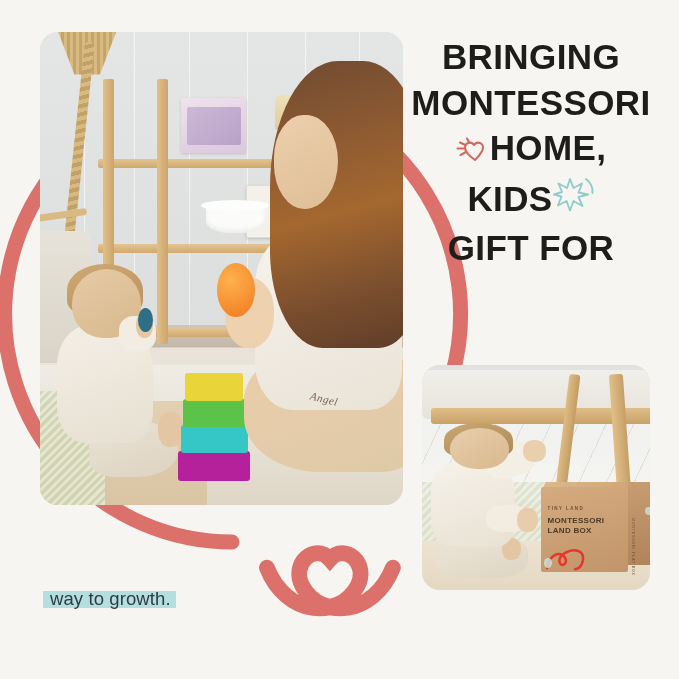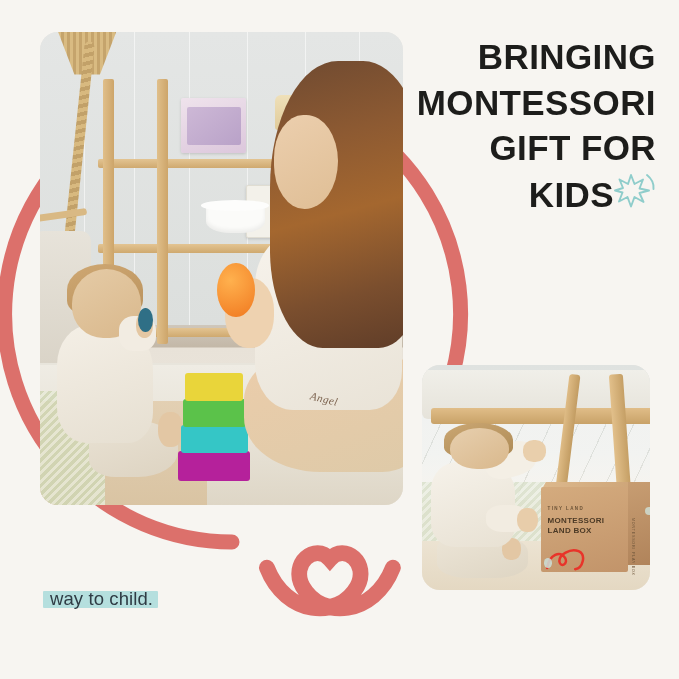--- a/index.html
+++ b/index.html
@@ -119,21 +119,21 @@
   .box-brand{position:absolute;left:8%;top:22%;font-size:4.5px;letter-spacing:1.4px;color:#6b5236;font-weight:700;}
   .box-title{position:absolute;left:8%;top:34%;font-size:8px;line-height:1.18;letter-spacing:.3px;color:#4c3a26;font-weight:700;}
   .box-squiggle{position:absolute;left:6%;top:66%;width:64%;height:34%;}
   .box-seal{position:absolute;left:4%;top:84%;width:9%;height:11%;border-radius:50%;background:#cbdfd8;opacity:.85;}
   .box-seal2{position:absolute;left:88%;top:28%;width:7%;height:9%;border-radius:50%;background:#cfe2da;opacity:.8;}
   .box-vert{position:absolute;left:80%;top:40%;font-size:3.6px;letter-spacing:.8px;color:#6e553a;transform:rotate(90deg);transform-origin:left top;white-space:nowrap;}
 
   
   .headline{
     position:absolute;left:406px;top:34px;width:250px;
-    text-align:right;
+    text-align:center;
     font-family:"Liberation Sans", sans-serif;
     font-weight:700;
     font-size:35px;
     line-height:1.30;
     letter-spacing:.4px;
     color:#1d1d1b;
     z-index:8;
   }
   .hl-line{position:relative;white-space:nowrap;}
   .hl-inline-icon{display:inline-block;vertical-align:-4px;}
@@ -270,26 +270,37 @@
         </div>
         <div class="box-seal2"></div>
         <div class="box-vert">MONTESSORI PLAY BOX</div>
       </div>
     </div>
   </div>
 
   <div class="headline">
     <div class="hl-line">BRINGING</div>
     <div class="hl-line">MONTESSORI</div>
-    <div class="hl-line">GIFT FOR</div>
+    <div class="hl-line">
+      <span class="hl-inline-icon">
+        <svg width="34" height="28" viewBox="0 0 34 28">
+          <path d="M19 24 C 12 19 9 15 9 11.5 C 9 8.6 11.2 6.6 13.8 6.6 C 15.6 6.6 17.2 7.6 18 9 C 18.8 7.6 20.4 6.6 22.2 6.6 C 24.8 6.6 27 8.6 27 11.5 C 27 15 24 19 19 24 Z" fill="none" stroke="#cf6a63" stroke-width="2.1" stroke-linejoin="round"></path>
+          <path d="M1.5 12.5 L 8 12.5" stroke="#cf6a63" stroke-width="2.1" stroke-linecap="round"></path>
+          <path d="M4 6.5 L 9.5 9" stroke="#cf6a63" stroke-width="2.1" stroke-linecap="round"></path>
+          <path d="M4.5 19 L 10 16" stroke="#cf6a63" stroke-width="2.1" stroke-linecap="round"></path>
+          <path d="M11 2.5 L 13 6" stroke="#cf6a63" stroke-width="2.1" stroke-linecap="round"></path>
+        </svg>
+      </span><span>HOME,</span>
+    </div>
     <div class="hl-line"><span>KIDS</span><span class="hl-inline-icon">
         <svg width="42" height="40" viewBox="0 0 42 40">
           <path d="M17 4 L 20.5 13 L 29 8.5 L 25.5 17.5 L 35 19.5 L 25.5 22 L 29.5 31 L 20.5 26 L 17 35.5 L 13.5 26 L 5 30.5 L 8.5 21.5 L 1 19.5 L 9 17 L 5.5 8.5 L 14 13 Z" fill="none" stroke="#8fcdcb" stroke-width="1.9" stroke-linejoin="round"></path>
           <path d="M33 4 C 38 8 40 13 39.5 18" fill="none" stroke="#8fcdcb" stroke-width="1.9" stroke-linecap="round"></path>
         </svg>
       </span></div>
+    <div class="hl-line">GIFT FOR</div>
   </div>
 
   <div class="caption">
-    <div><span class="cap-hl"><span>way to child.</span></span></div>
+    <div><span class="cap-hl"><span>way to growth.</span></span></div>
   </div>
 
 </div>
 
 </body></html>

